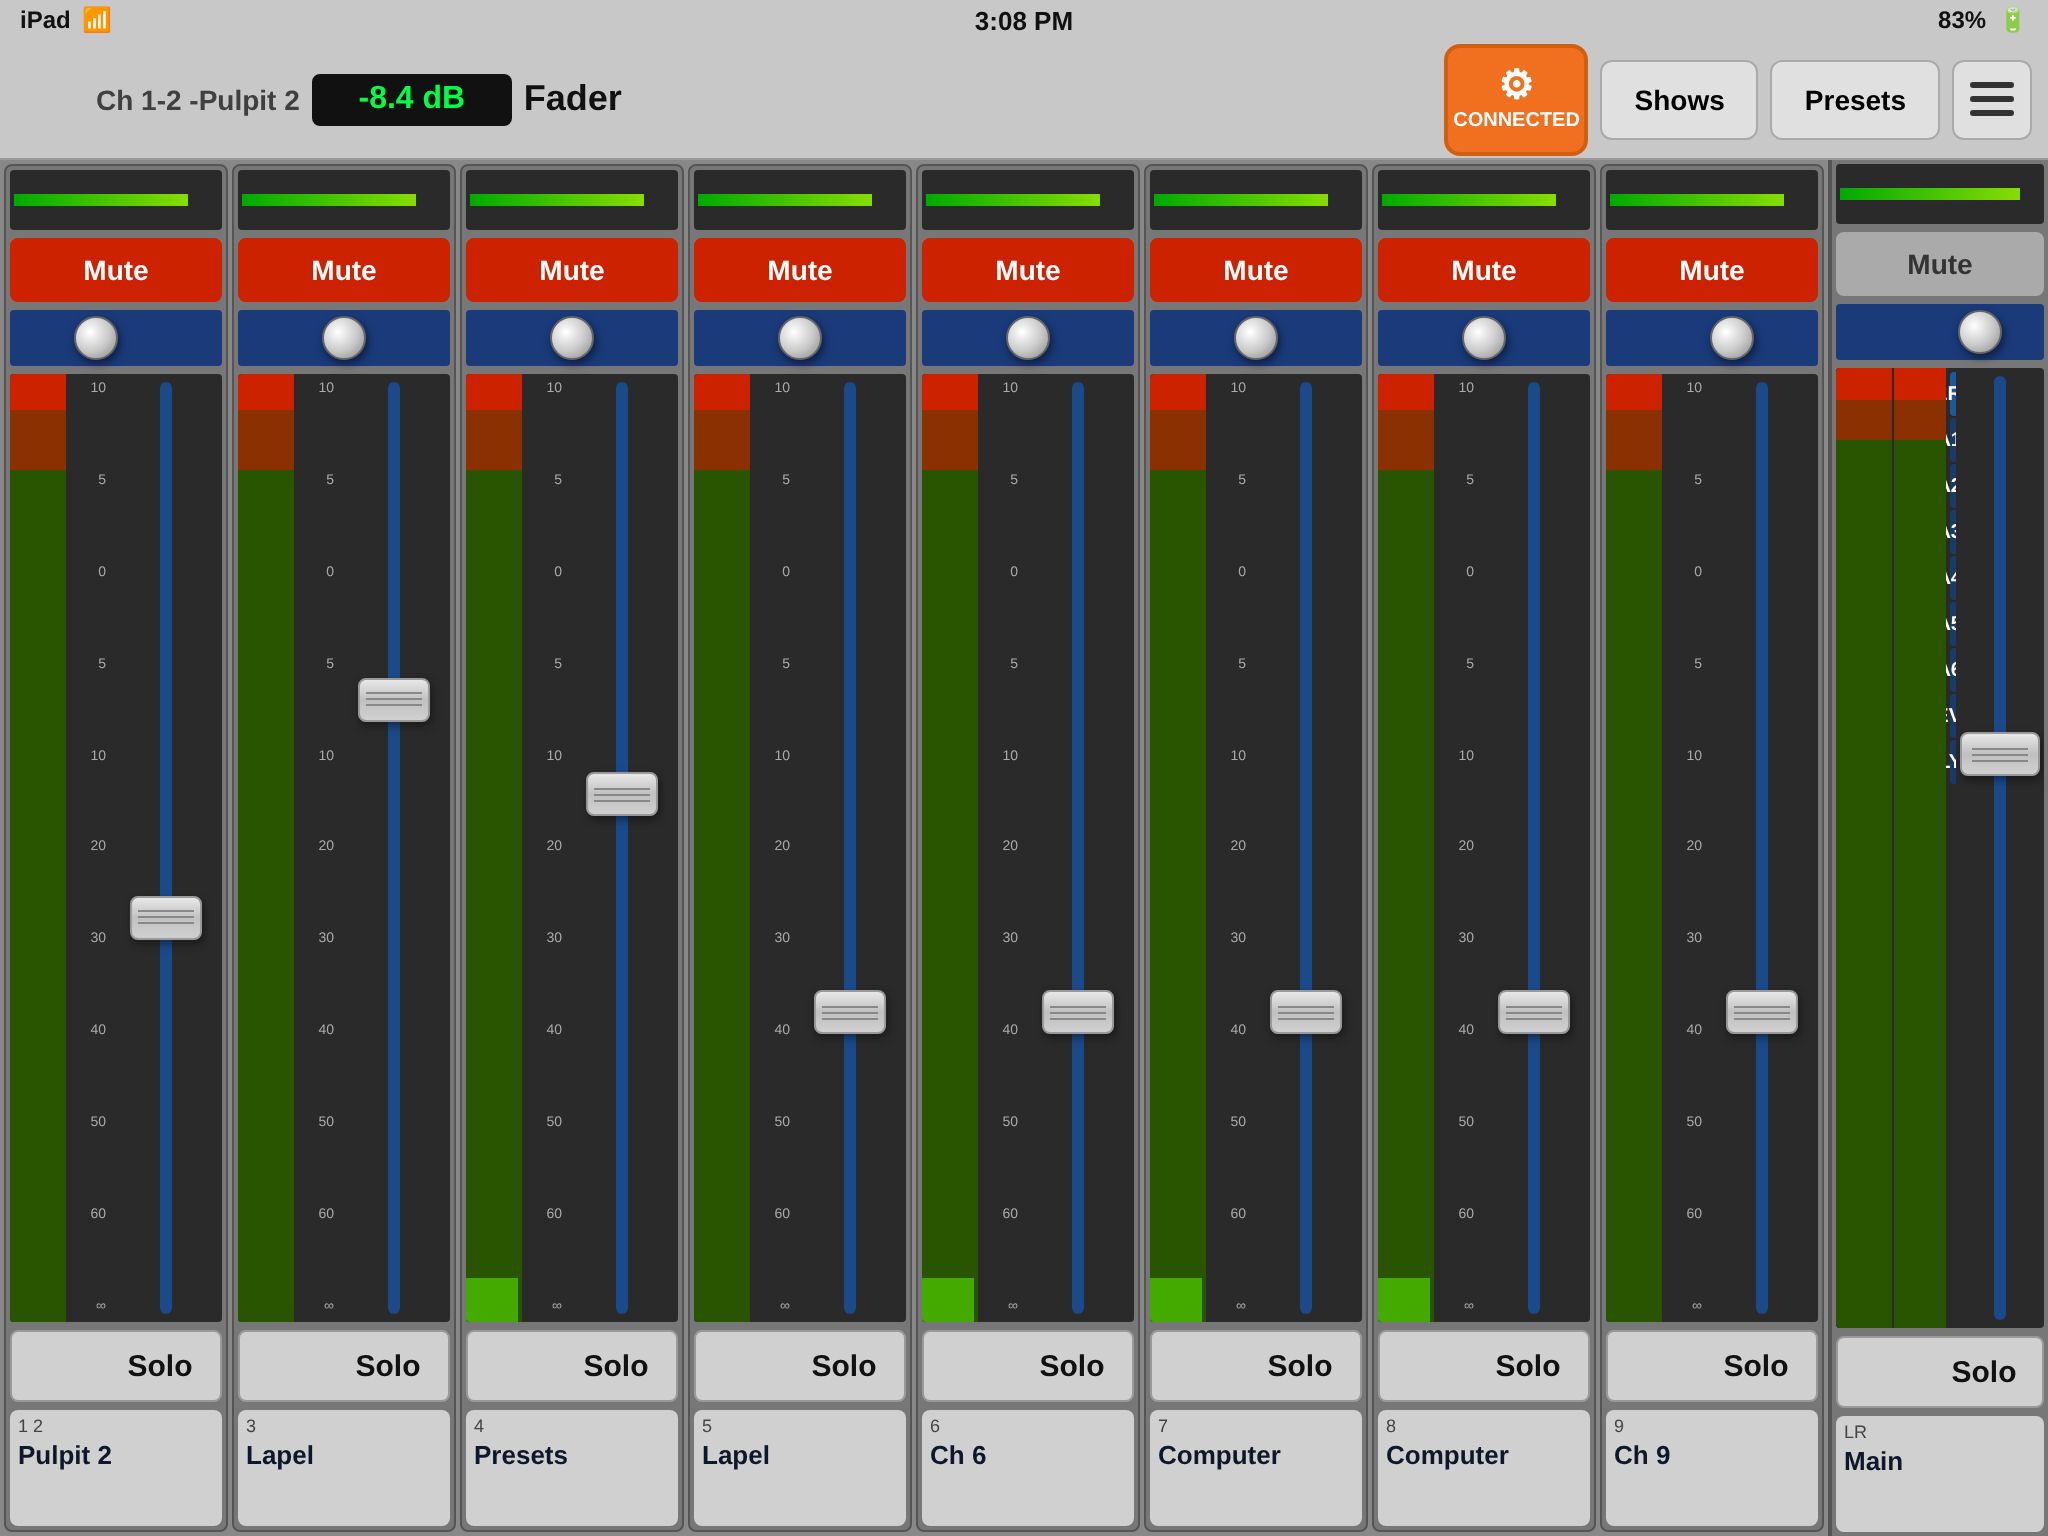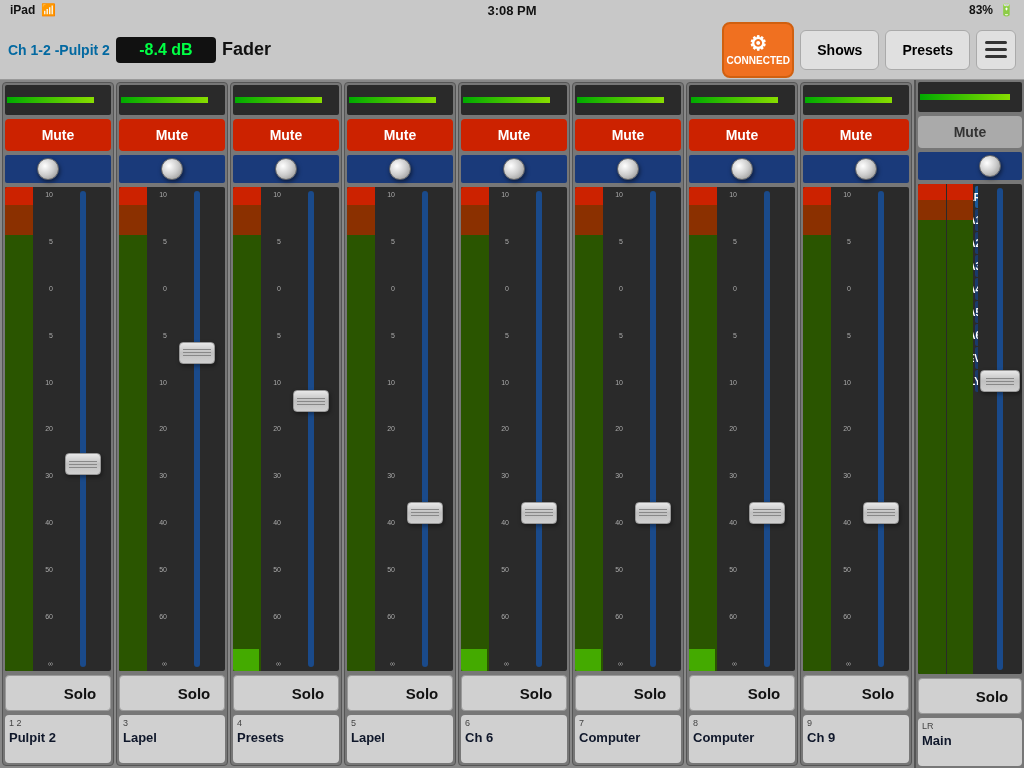--- a/index.html
+++ b/index.html
@@ -39,22 +39,23 @@
       border-bottom: 1px solid #999;
     }
     .toolbar-channel-info {
       display: flex;
       align-items: center;
       gap: 6px;
       flex: 1;
     }
     .toolbar-channel-label {
       font-size: 14px;
-      color: #0369a1;
-      font-weight: bold;
+      color: #404040;
+      font-weight: bold;
+      margin-left: 40px;
     }
     .toolbar-db-display {
       background: #111;
       color: #00ff44;
       font-size: 16px;
       font-weight: bold;
       padding: 4px 16px;
       border-radius: 4px;
       min-width: 100px;
       text-align: center;
@@ -314,21 +315,21 @@
       justify-content: center;
       padding-left: 44px;
     }
 
     
     .channel-label {
       background: #d0d0d0;
       margin: 2px;
       border-radius: 4px;
       padding: 4px;
-      height: 48px;
+      height: 58px;
       display: flex;
       flex-direction: column;
       justify-content: flex-start;
     }
     .channel-number {
       font-size: 9px;
       color: #444;
       line-height: 1;
     }
     .channel-name {

